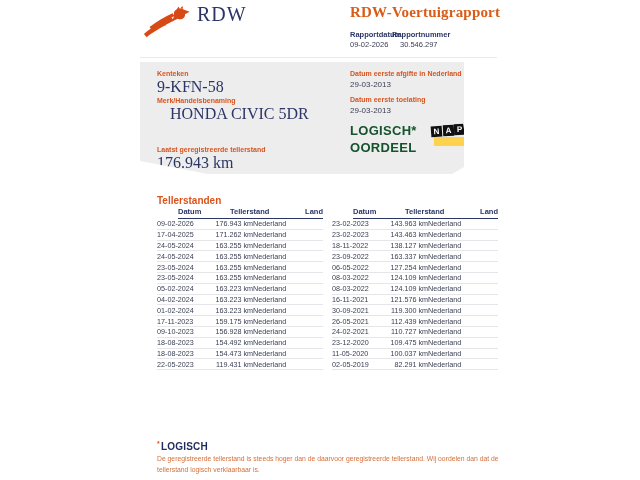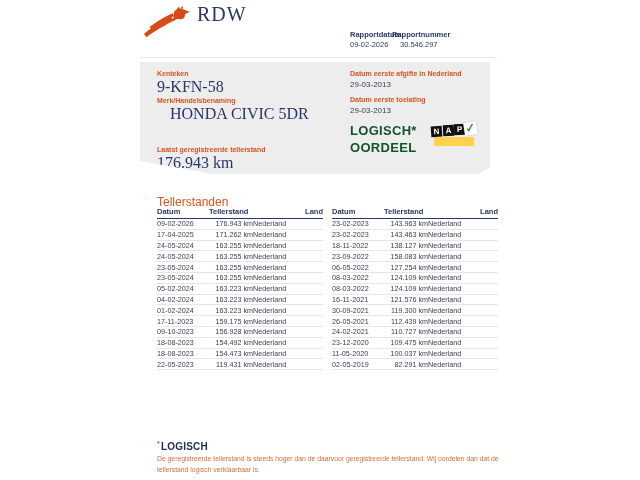--- a/index.html
+++ b/index.html
@@ -14,21 +14,21 @@
   .doc-title{position:absolute;left:350px;top:4px;font-family:"Liberation Serif",serif;
              font-weight:600;font-size:15px;color:#d95b17;letter-spacing:.2px;}
   .meta-label{position:absolute;font-size:7.5px;font-weight:bold;color:#2b3566;}
   .meta-value{position:absolute;font-size:7.5px;color:#3c4154;}
   .m-date-l{left:350px;top:30px;} .m-date-v{left:350px;top:40px;}
   .m-num-l{left:392px;top:30px;}  .m-num-v{left:400px;top:40px;}
 
   .top-divider{position:absolute;left:140px;top:57px;width:357px;height:1px;background:#f0e8e0;}
 
   
-  .panel{position:absolute;left:140px;top:62px;width:350px;height:112px;background:#ededee;
+  .panel{position:absolute;left:140px;top:62px;width:324px;height:112px;background:#ededee;
          clip-path:polygon(0 0,100% 0,100% calc(100% - 7px),calc(100% - 12px) 100%,21% 100%,0 calc(100% - 13px));}
   .p-label{position:absolute;font-size:7px;font-weight:bold;color:#d9541d;}
   .p-big{position:absolute;font-family:"Liberation Serif",serif;font-size:16px;color:#2b3566;}
   .p-small{position:absolute;font-size:8px;color:#3c4154;}
   .kenteken-l{left:17px;top:8px;}   .kenteken-v{left:17px;top:16px;}
   .merk-l{left:17px;top:35px;}      .merk-v{left:30px;top:43px;}
   .laatst-l{left:17px;top:84px;}    .laatst-v{left:17px;top:92px;}
   .afgifte-l{left:210px;top:8px;}   .afgifte-v{left:210px;top:18px;}
   .toelating-l{left:210px;top:34px;}.toelating-v{left:210px;top:44px;}
   .oordeel{position:absolute;left:210px;top:60px;font-size:13px;font-weight:bold;
@@ -40,25 +40,25 @@
   .nap-letter{position:absolute;width:11px;height:11px;background:#111;color:#fff;
               font-size:8px;font-weight:bold;text-align:center;line-height:11px;}
   .nap-n{left:0;top:5px;transform:rotate(-4deg);}
   .nap-a{left:11.5px;top:4px;transform:rotate(-3deg);}
   .nap-p{left:23px;top:3px;transform:rotate(-2deg);}
   .nap-check{position:absolute;left:33px;top:1px;width:13px;height:13px;background:#fff;
              transform:rotate(-9deg);color:#3aa33a;font-size:12px;font-weight:bold;
              text-align:center;line-height:13px;box-shadow:0 0 1px rgba(0,0,0,.35);}
 
   
-  .t-title{position:absolute;left:157px;top:195px;font-size:12px;font-weight:normal;color:#d9541d;}
+  .t-title{position:absolute;left:157px;top:195px;font-size:10px;font-weight:bold;color:#d9541d;}
   .otable{position:absolute;top:205px;width:166px;}
   .otable.left{left:157px;} .otable.right{left:332px;}
   .thead,.trow{display:grid;grid-template-columns:52px 44px auto;align-items:center;}
-  .thead{height:13px;border-bottom:1px solid #2b3566;font-size:7.5px;font-weight:bold;color:#2b3566;}
+  .thead{height:13px;border-bottom:1px solid #2b3566;font-size:7.5px;font-weight:bold;color:#2b3566;margin-left:21px;}
   .thead .c3{text-align:right;}
   .trow{height:10.8px;border-bottom:1px solid #e6e6ea;font-size:7.2px;color:#3c4154;box-sizing:border-box;}
   .trow .c2{text-align:right;} .trow .c3{text-align:left;}
 
   
   .fn-title{position:absolute;left:157px;top:440px;font-size:10px;font-weight:bold;
             color:#1d2b5e;letter-spacing:.2px;}
   .fn-ast{color:#d9541d;font-size:7px;vertical-align:4px;margin-right:1px;}
   .fn-text{position:absolute;left:157px;top:454px;width:366px;font-size:6.8px;
            line-height:10.5px;color:#d5703a;}
@@ -74,20 +74,21 @@
         <path d="M1 30 C9 23 20 16 30 11 L33.5 15.5 C23 21 10 28.5 4 33.5 Z"></path>
         <path d="M7 22.5 C15 16.5 24 11 32 7.5 L34 10.5 C26 14.5 14.5 21 9.5 25.5 Z"></path>
         <path d="M33.5 6.5 C35 2.5 40.5 1 44 3.5 L50.5 6 L45.5 8.5 C46 12.5 41.5 15.5 37.5 13.5 L31.5 16.5 L33.5 11 Z"></path>
         <path d="M36.5 3.5 L38.5 .2 L39.8 3 Z"></path>
         <path d="M40.5 2.5 L42.5 -0.5 L43.6 2.6 Z"></path>
         <path d="M22 18 L25 20.5 L21 21.5 Z"></path>
       </g>
     </svg>
   </div>
   <div class="logo-text">RDW</div>
+  <div class="doc-title">RDW-Voertuigrapport</div>
   <div class="meta-label m-date-l">Rapportdatum</div>
   <div class="meta-value m-date-v">09-02-2026</div>
   <div class="meta-label m-num-l">Rapportnummer</div>
   <div class="meta-value m-num-v">30.546.297</div>
 
   <div class="top-divider"></div>
 
   <div class="panel">
     <div class="p-label kenteken-l">Kenteken</div>
     <div class="p-big kenteken-v">9-KFN-58</div>
@@ -214,21 +215,21 @@
           <span class="c2">143.463 km</span>
           <span class="c3">Nederland</span>
         </div>
         <div class="trow">
           <span class="c1">18-11-2022</span>
           <span class="c2">138.127 km</span>
           <span class="c3">Nederland</span>
         </div>
         <div class="trow">
           <span class="c1">23-09-2022</span>
-          <span class="c2">158.083 km</span>
+          <span class="c2">163.337 km</span>
           <span class="c3">Nederland</span>
         </div>
         <div class="trow">
           <span class="c1">06-05-2022</span>
           <span class="c2">127.254 km</span>
           <span class="c3">Nederland</span>
         </div>
         <div class="trow">
           <span class="c1">08-03-2022</span>
           <span class="c2">124.109 km</span>

